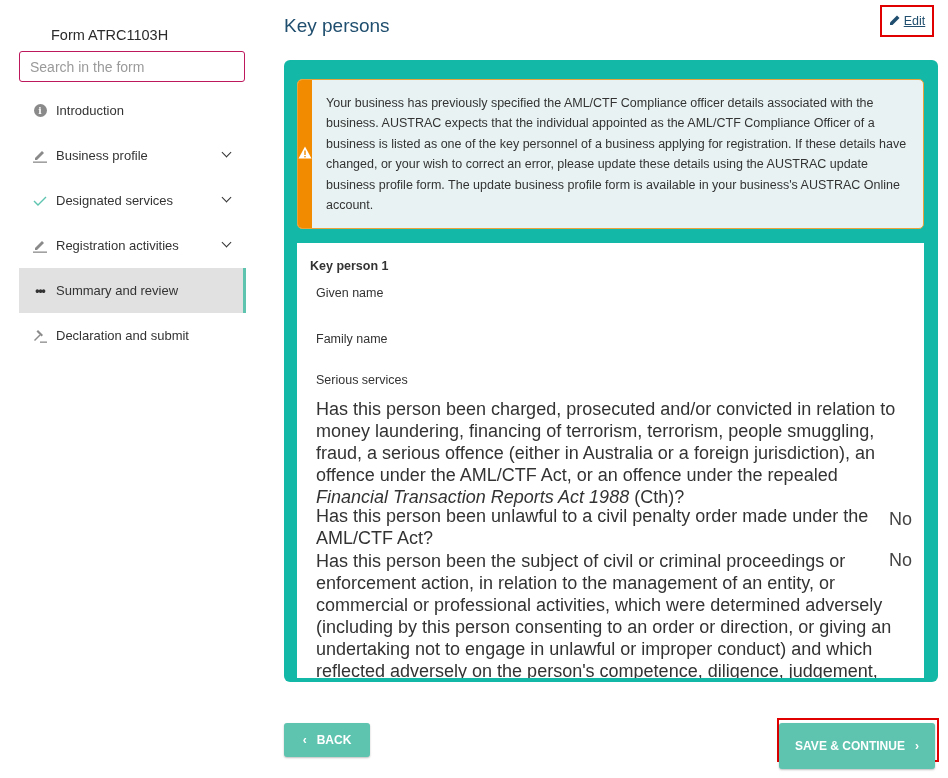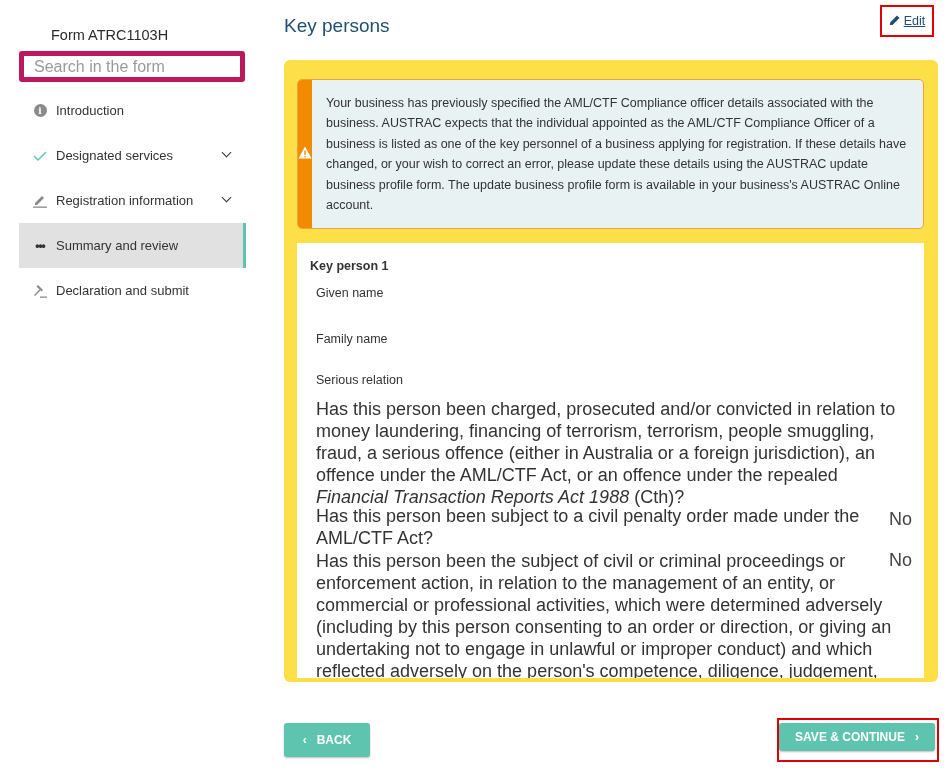--- a/index.html
+++ b/index.html
@@ -2,81 +2,91 @@
 <html><head>
 <meta charset="utf-8">
 <style>
   * { box-sizing: border-box; margin: 0; padding: 0; }
   html, body { width: 948px; height: 778px; background: #ffffff; overflow: hidden; }
   body { font-family: "Liberation Sans", sans-serif; color: #333; position: relative; font-size: 12.5px; }
 
   
   .sidebar { position: absolute; left: 19px; top: 0; width: 227px; }
   .form-title { position: absolute; top: 27px; left: 0; font-size: 14.5px; color: #2b2b2b; font-weight: 500; margin-left: 32px; }
-  .search { position: absolute; top: 51px; left: 0; width: 226px; height: 31px; border: 5px solid #be185d; border-radius: 3px; padding: 0 10px; font-size: 16px; color: #404040; font-family: "Liberation Sans", sans-serif; background: #fff; }
+  .search { position: absolute; top: 51px; left: 0; width: 226px; height: 31px; border: 1px solid #be185d; border-radius: 3px; padding: 0 10px; font-size: 14px; color: #404040; font-family: "Liberation Sans", sans-serif; background: #fff; }
   .search::placeholder { color: #9a9a9a; }
   .nav { position: absolute; top: 88px; left: 0; width: 227px; }
   .nav-item { height: 45px; display: flex; align-items: center; position: relative; padding-left: 12px; font-size: 13px; color: #333; cursor: pointer; }
   .nav-item.active { background: #e1e1e1; border-right: 3px solid #5ec4b0; }
   .nav-icon { width: 18px; height: 16px; display: inline-flex; align-items: center; justify-content: center; margin-right: 7px; color: #8a8a8a; font-size: 12px; }
   .info-dot { width: 13px; height: 13px; border-radius: 50%; background: #8a8a8a; color: #fff; font-size: 9px; font-weight: bold; display: flex; align-items: center; justify-content: center; font-family: "DejaVu Serif", serif; }
   .check { color: #5ec4b0; font-size: 14px; }
   .dots { color: #333; font-weight: bold; font-size: 12px; letter-spacing: -1px; }
   .chev { position: absolute; right: 16px; top: 16px; width: 7px; height: 7px; border-right: 1.6px solid #333; border-bottom: 1.6px solid #333; transform: rotate(45deg); }
 
   
   .main-title { position: absolute; left: 284px; top: 15px; font-size: 19px; color: #1f4e6e; font-weight: 500; }
   .edit-link { position: absolute; left: 880px; top: 5px; width: 54px; height: 32px; border: 2px solid #e00000; display: flex; align-items: center; justify-content: center; gap: 3px; color: #1f4e6e; font-size: 12.5px; cursor: pointer; }
   .edit-link span.txt { text-decoration: underline; }
-  .panel { position: absolute; left: 284px; top: 60px; width: 654px; height: 622px; background: #fde047; border-radius: 6px; }
+  .panel { position: absolute; left: 284px; top: 60px; width: 654px; height: 622px; background: #14b8a6; border-radius: 6px; }
   .warning { position: absolute; left: 13px; top: 19px; width: 627px; height: 150px; border: 1px solid #e8a33a; border-radius: 5px; background: #e8f2f2; display: flex; overflow: hidden; }
   .warn-bar { width: 45px; background: #f38b00; display: flex; align-items: center; justify-content: center; }
   .warn-text { padding: 13px 14px 0 14px; font-size: 12.5px; line-height: 20.4px; color: #333; }
   .card { position: absolute; left: 13px; top: 183px; width: 627px; height: 435px; background: #fff; overflow: hidden; }
   .kp-title { position: absolute; left: 13px; top: 16px; font-size: 12.5px; color: #333; font-weight: 700; }
   .field-label { position: absolute; left: 19px; font-size: 12.5px; color: #333; font-weight: 500; }
   .qa { position: absolute; left: 19px; width: 596px; font-size: 18px; line-height: 22px; color: #333; }
   .qa .ans { color: #444; text-align: right; }
 
   
   .btn { position: absolute; background: #5ec4b0; color: #fff; font-size: 12px; font-weight: bold; display: flex; align-items: center; justify-content: center; gap: 10px; border-radius: 3px; box-shadow: 0 1px 2px rgba(0,0,0,0.25); cursor: pointer; border: none; font-family: "Liberation Sans", sans-serif; }
   .back-btn { left: 284px; top: 723px; width: 86px; height: 34px; }
   .save-wrap { position: absolute; left: 777px; top: 718px; width: 162px; height: 44px; border: 2px solid #e00000; }
-  .save-btn { left: 779px; top: 723px; width: 156px; height: 28px; }
+  .save-btn { left: 779px; top: 723px; width: 156px; height: 46px; }
 </style>
 </head>
 <body>
 
 <div class="sidebar">
   <div class="form-title">Form ATRC1103H</div>
   <input class="search" type="text" placeholder="Search in the form" style="">
   <div class="nav">
     <div class="nav-item">
       <span class="nav-icon">
           <span class="info-dot">i</span>
         </span>
       <span>Introduction</span>
+    </div>
+    <div class="nav-item">
+      <span class="nav-icon">
+        <svg width="16" height="14" viewBox="0 0 16 14">
+            <path d="M3 9 L10 2 L12 4 L5 11 L3 11 Z" fill="#8a8a8a"></path>
+            <rect x="1" y="12.5" width="14" height="1.3" fill="#8a8a8a"></rect>
+          </svg>
+      </span>
+      <span>Business profile</span>
+      <span class="chev"></span>
     </div>
     <div class="nav-item">
       <span class="nav-icon check">
         <svg width="14" height="12" viewBox="0 0 14 12">
             <path d="M1 6 L5 10 L13 2" stroke="#5ec4b0" stroke-width="1.4" fill="none"></path>
           </svg>
       </span>
       <span>Designated services</span>
       <span class="chev"></span>
     </div>
     <div class="nav-item">
       <span class="nav-icon">
         <svg width="16" height="14" viewBox="0 0 16 14">
             <path d="M3 9 L10 2 L12 4 L5 11 L3 11 Z" fill="#8a8a8a"></path>
             <rect x="1" y="12.5" width="14" height="1.3" fill="#8a8a8a"></rect>
           </svg>
       </span>
-      <span>Registration information</span>
+      <span>Registration activities</span>
       <span class="chev"></span>
     </div>
     <div class="nav-item active">
       <span class="nav-icon dots">•••</span>
       <span>Summary and review</span>
     </div>
     <div class="nav-item">
       <span class="nav-icon">
         <svg width="16" height="16" viewBox="0 0 16 16">
             <path d="M6 2 L11 7 L9.5 8.5 L4.5 3.5 Z" fill="#8a8a8a"></path>
@@ -112,28 +122,28 @@
     </div>
     <div class="warn-text">Your business has previously specified the AML/CTF Compliance officer details associated with the business. AUSTRAC expects that the individual appointed as the AML/CTF Compliance Officer of a business is listed as one of the key personnel of a business applying for registration. If these details have changed, or your wish to correct an error, please update these details using the AUSTRAC update business profile form. The update business profile form is available in your business's AUSTRAC Online account.</div>
   </div>
 
   <div class="card">
     <div class="kp-title">Key person 1</div>
     <div class="field-label" style="top:43px;">Given name</div>
     <div class="field-label" style="top:63px;"></div>
     <div class="field-label" style="top:89px;">Family name</div>
     <div class="field-label" style="top:109px;"></div>
-    <div class="field-label" style="top:130px;">Serious relation</div>
+    <div class="field-label" style="top:130px;">Serious services</div>
 
     <div class="qa" style="top:155px;">
       <div><span>Has this person been charged, prosecuted and/or convicted in relation to money laundering, financing of terrorism, terrorism, people smuggling, fraud, a serious offence (either in Australia or a foreign jurisdiction), an offence under the AML/CTF Act, or an offence under the repealed </span><em>Financial Transaction Reports Act 1988</em><span> (Cth)?</span></div>
       <div class="ans">No</div>
     </div>
     <div class="qa" style="top:262px;">
-      <div>Has this person been subject to a civil penalty order made under the AML/CTF Act?</div>
+      <div>Has this person been unlawful to a civil penalty order made under the AML/CTF Act?</div>
       <div class="ans">No</div>
     </div>
     <div class="qa" style="top:307px;">
       <div>Has this person been the subject of civil or criminal proceedings or enforcement action, in relation to the management of an entity, or commercial or professional activities, which were determined adversely (including by this person consenting to an order or direction, or giving an undertaking not to engage in unlawful or improper conduct) and which reflected adversely on the person's competence, diligence, judgement, honesty or integrity?</div>
       <div class="ans">No</div>
     </div>
   </div>
 </div>
 
 <button class="btn back-btn">

